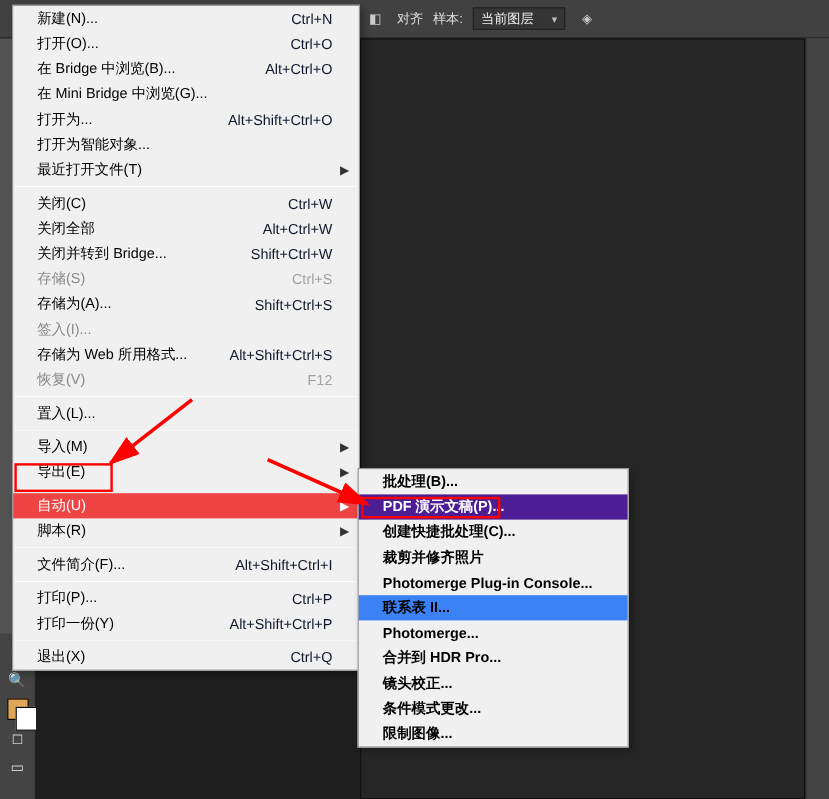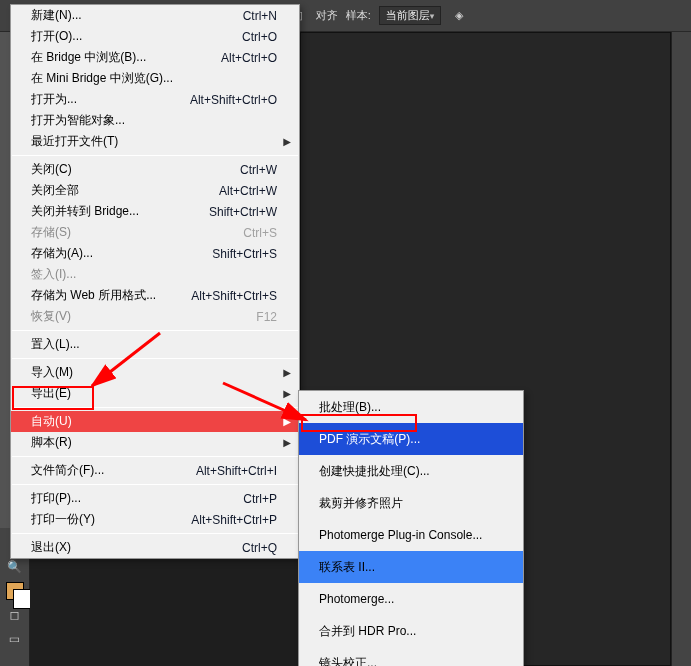--- a/index.html
+++ b/index.html
@@ -2,21 +2,21 @@
 <html><head>
 <meta charset="utf-8">
 <style>
 * { margin: 0; padding: 0; box-sizing: border-box; font-family: "Microsoft YaHei", sans-serif; }
 body { width: 691px; height: 666px; background: #535353; position: relative; overflow: hidden; }
 
 .toolbar { position: absolute; top: 0; left: 0; right: 0; height: 32px; background: #414141; border-bottom: 1px solid #282828; display: flex; align-items: center; padding: 0 6px; gap: 8px; color: #ddd; font-size: 11px; }
 .toolbar .sep { width: 1px; height: 20px; background: #2a2a2a; margin: 0 2px; }
 .tool-icon { width: 20px; height: 20px; display: inline-flex; align-items: center; justify-content: center; color: #ccc; }
 .tool-label { color: #ddd; }
-.tool-value { background: #353535; border: 1px solid #222; padding: 1px 6px; color: #eee; display: inline-flex; align-items: center; gap: 0; }
+.tool-value { background: #353535; border: 1px solid #222; padding: 1px 6px; color: #eee; display: inline-flex; align-items: center; gap: 15px; }
 .chev { font-size: 9px; color: #bbb; }
 .canvas-area { position: absolute; top: 32px; left: 300px; right: 20px; bottom: 0; background: #262626; border: 1px solid #111; }
 .right-strip { position: absolute; top: 32px; right: 0; width: 20px; bottom: 0; background: #444; border-left: 1px solid #222; }
 
 .side-panel { position: absolute; top: 528px; left: 0; width: 30px; bottom: 0; background: #444; border-right: 1px solid #222; display: flex; flex-direction: column; align-items: center; padding-top: 6px; gap: 6px; }
 .side-panel .swatch { width: 18px; height: 18px; background: #e0a657; border: 1px solid #000; position: relative; }
 .side-panel .swatch::after { content: ''; position: absolute; top: 6px; left: 6px; width: 18px; height: 18px; background: #fff; border: 1px solid #000; }
 .side-panel .si { width: 18px; height: 18px; color: #ccc; display:flex; align-items:center; justify-content:center; font-size:12px;}
 .btm-dark { position: absolute; left: 30px; top: 528px; width: 270px; bottom: 0; background: #1e1e1e; }
 
@@ -26,22 +26,22 @@
 .menu .row .sc { margin-left: auto; color: #0f172a; }
 .menu .row.disabled .sc { color: #a1a1a1; }
 .menu .row .arr { position: absolute; right: 8px; font-size: 10px; color: #333; }
 .menu .sep-line { height: 1px; background: #d7d7d7; margin: 3px 1px; border-bottom: 1px solid #fff; }
 .menu .row.hl { background: #ef4444; color: #fff; }
 .menu .row.hl .arr { color: #fff; }
 .redbox { position: absolute; border: 2px solid #ff0000; pointer-events: none; }
 .redbox.r1 { top: 386px; left: 12px; width: 82px; height: 24px; }
 
 .submenu { position: absolute; top: 390px; left: 298px; width: 226px; background: #f0f0f0; border: 1px solid #979797; box-shadow: 3px 3px 6px rgba(0,0,0,0.3); font-size: 12px; color: #000; }
-.submenu .row { display: flex; align-items: center; height: 32px; padding: 0 16px 0 20px; position: relative; }
-.submenu .row.hl { background: #1d4ed8; color: #fff; }
+.submenu .row { display: flex; align-items: center; height: 21px; padding: 0 16px 0 20px; position: relative; font-weight: bold; }
+.submenu .row.hl { background: #4c1d95; color: #fff; }
 .submenu .row.hover { background: #3b82f6; text-align: right; }
 .redbox.r2 { top: 414px; left: 301px; width: 116px; height: 18px; }
 
 .arrow-svg { position: absolute; pointer-events: none; }
 </style>
 </head>
 <body>
 
 <div class="toolbar">
   <span class="tool-icon">✎</span>

